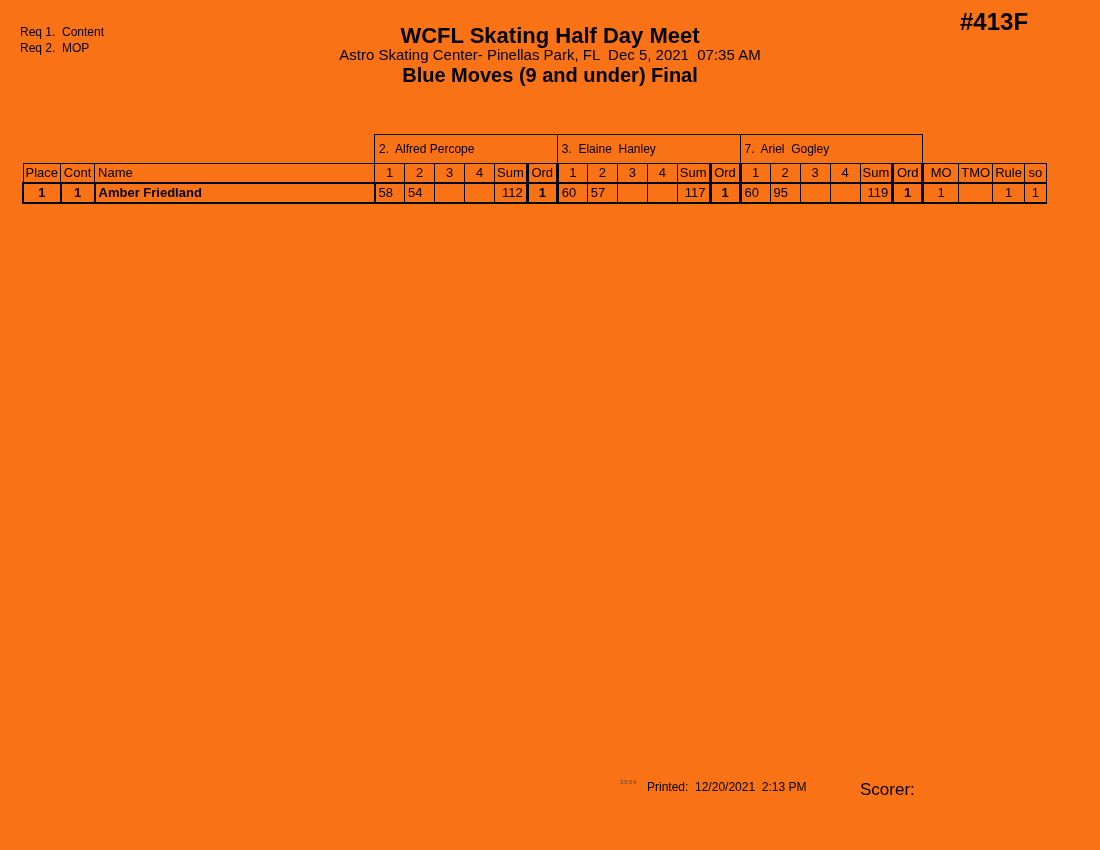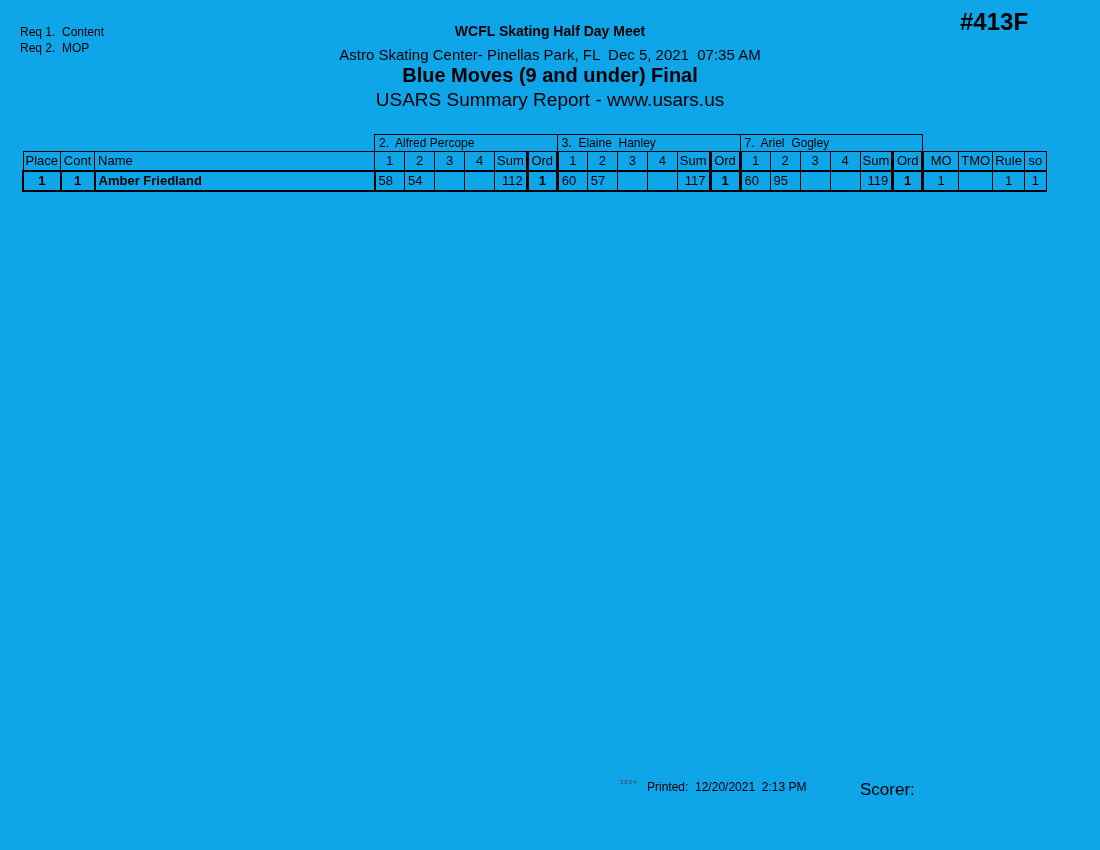--- a/index.html
+++ b/index.html
@@ -1,39 +1,39 @@
 <!DOCTYPE html>
 <html><head>
 <meta charset="utf-8">
 <style>
   * { margin: 0; padding: 0; box-sizing: border-box; }
   html, body { background: #ffffff; }
   .page {
     position: relative;
     width: 1100px;
     height: 850px;
-    background: #0ea5e9;
+    background: #f97316;
     font-family: "Liberation Sans", sans-serif;
     color: #000;
     overflow: hidden;
   }
   .pre { white-space: pre; }
 
   
   .req-block {
     position: absolute;
     left: 20px;
     top: 24px;
     font-size: 12px;
     line-height: 16px;
   }
 
   
   .hdr-line { position: absolute; left: 0; width: 100%; text-align: center; }
-  .hdr-title   { top: 23px; font-size: 14px; font-weight: bold; }
+  .hdr-title   { top: 23px; font-size: 22px; font-weight: bold; }
   .hdr-venue   { top: 46px; font-size: 15px; }
   .hdr-event   { top: 64px; font-size: 20px; font-weight: bold; }
   .hdr-report  { top: 89px; font-size: 19px; }
 
   .event-number {
     position: absolute;
     left: 960px;
     top: 8px;
     font-size: 24px;
     font-weight: bold;
@@ -47,21 +47,21 @@
     font-family: "Liberation Sans", sans-serif;
     font-size: 13px;
   }
   table.tbl td {
     border: 1px solid #000;
     padding: 0 2px;
     text-align: center;
     vertical-align: middle;
     overflow: hidden;
   }
-  tr.jrow td { height: 17px; }
+  tr.jrow td { height: 29px; }
   tr.jrow td.filler { border: none; }
   tr.jrow td.judge {
     text-align: left;
     font-size: 12px;
     padding-left: 4px;
     white-space: pre;
   }
   tr.hrow td { height: 19px; }
   tr.drow td {
     height: 20px;
@@ -93,21 +93,20 @@
 <div class="page">
 
   <div class="req-block">
     <div class="pre">Req 1.  Content</div>
     <div class="pre">Req 2.  MOP</div>
   </div>
 
   <div class="hdr-line hdr-title">WCFL Skating Half Day Meet</div>
   <div class="hdr-line hdr-venue pre">Astro Skating Center- Pinellas Park, FL  Dec 5, 2021  07:35 AM</div>
   <div class="hdr-line hdr-event">Blue Moves (9 and under) Final</div>
-  <div class="hdr-line hdr-report">USARS Summary Report - www.usars.us</div>
 
   <div class="event-number">#413F</div>
 
   <div class="tbl-wrap">
     <table class="tbl">
       <colgroup>
         <col style="width:36px">
           <col style="width:34px">
           <col style="width:280px">
         <col style="width:30px">

